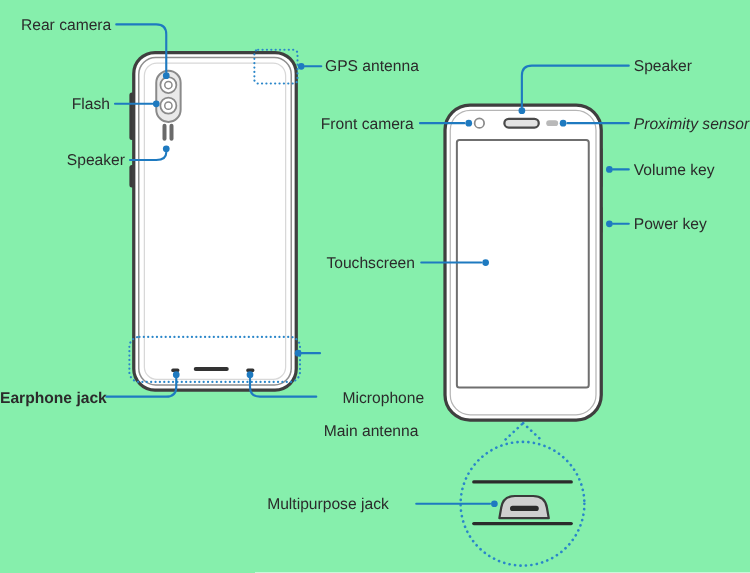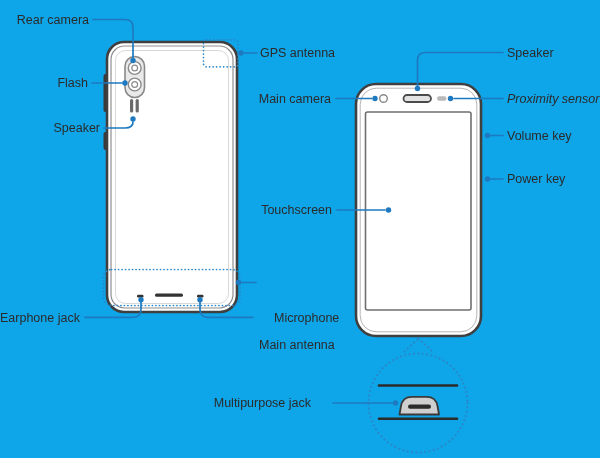--- a/index.html
+++ b/index.html
@@ -1,19 +1,19 @@
 <!DOCTYPE html>
 <html><head>
 <meta charset="utf-8">
 <style>
   html,body{margin:0;padding:0;background:#ffffff;}
   .stage{
     position:relative;
     width:600px;height:458px;
-    background:#0ea5e9;
+    background:#86efac;
     font-family:"Liberation Sans", sans-serif;
     overflow:hidden;
   }
   .stage svg{position:absolute;left:0;top:0;}
   .lbl{
     position:absolute;
     font-size:12.5px;
     line-height:16px;
     color:#2b2b2b;
     font-weight:500;
@@ -120,24 +120,24 @@
       <circle cx="487.5" cy="135.5" r="2.7"></circle>
       <circle cx="487.5" cy="179" r="2.7"></circle>
       <circle cx="395.5" cy="403" r="2.7"></circle>
     </g>
   </svg>
 
   <div class="lbl r" style="left:5px;top:11.5px;width:84px;">Rear camera</div>
   <div class="lbl r" style="left:8px;top:75px;width:80px;">Flash</div>
   <div class="lbl r" style="left:20px;top:120px;width:80px;">Speaker</div>
   <div class="lbl l" style="left:260px;top:45px;">GPS antenna</div>
-  <div class="lbl r" style="left:0px;top:309.5px;width:79px;">Earphone jack</div>
+  <div class="lbl r" style="left:0px;top:309.5px;width:79px;font-weight:bold;">Earphone jack</div>
   <div class="lbl l" style="left:259px;top:289px;margin-top:48px;">Main antenna</div>
   <div class="lbl l" style="left:274px;top:309.5px;">Microphone</div>
-  <div class="lbl r" style="left:251px;top:90.5px;width:80px;">Main camera</div>
+  <div class="lbl r" style="left:251px;top:90.5px;width:80px;">Front camera</div>
   <div class="lbl r" style="left:252px;top:202px;width:80px;">Touchscreen</div>
   <div class="lbl r" style="left:208px;top:395px;width:103px;">Multipurpose jack</div>
   <div class="lbl l" style="left:507px;top:44.5px;">Speaker</div>
   <div class="lbl l" style="left:507px;top:90.5px;font-style:italic;">Proximity sensor</div>
   <div class="lbl l" style="left:507px;top:127.5px;">Volume key</div>
   <div class="lbl l" style="left:507px;top:171px;">Power key</div>
 
 </div>
 
 </body></html>

